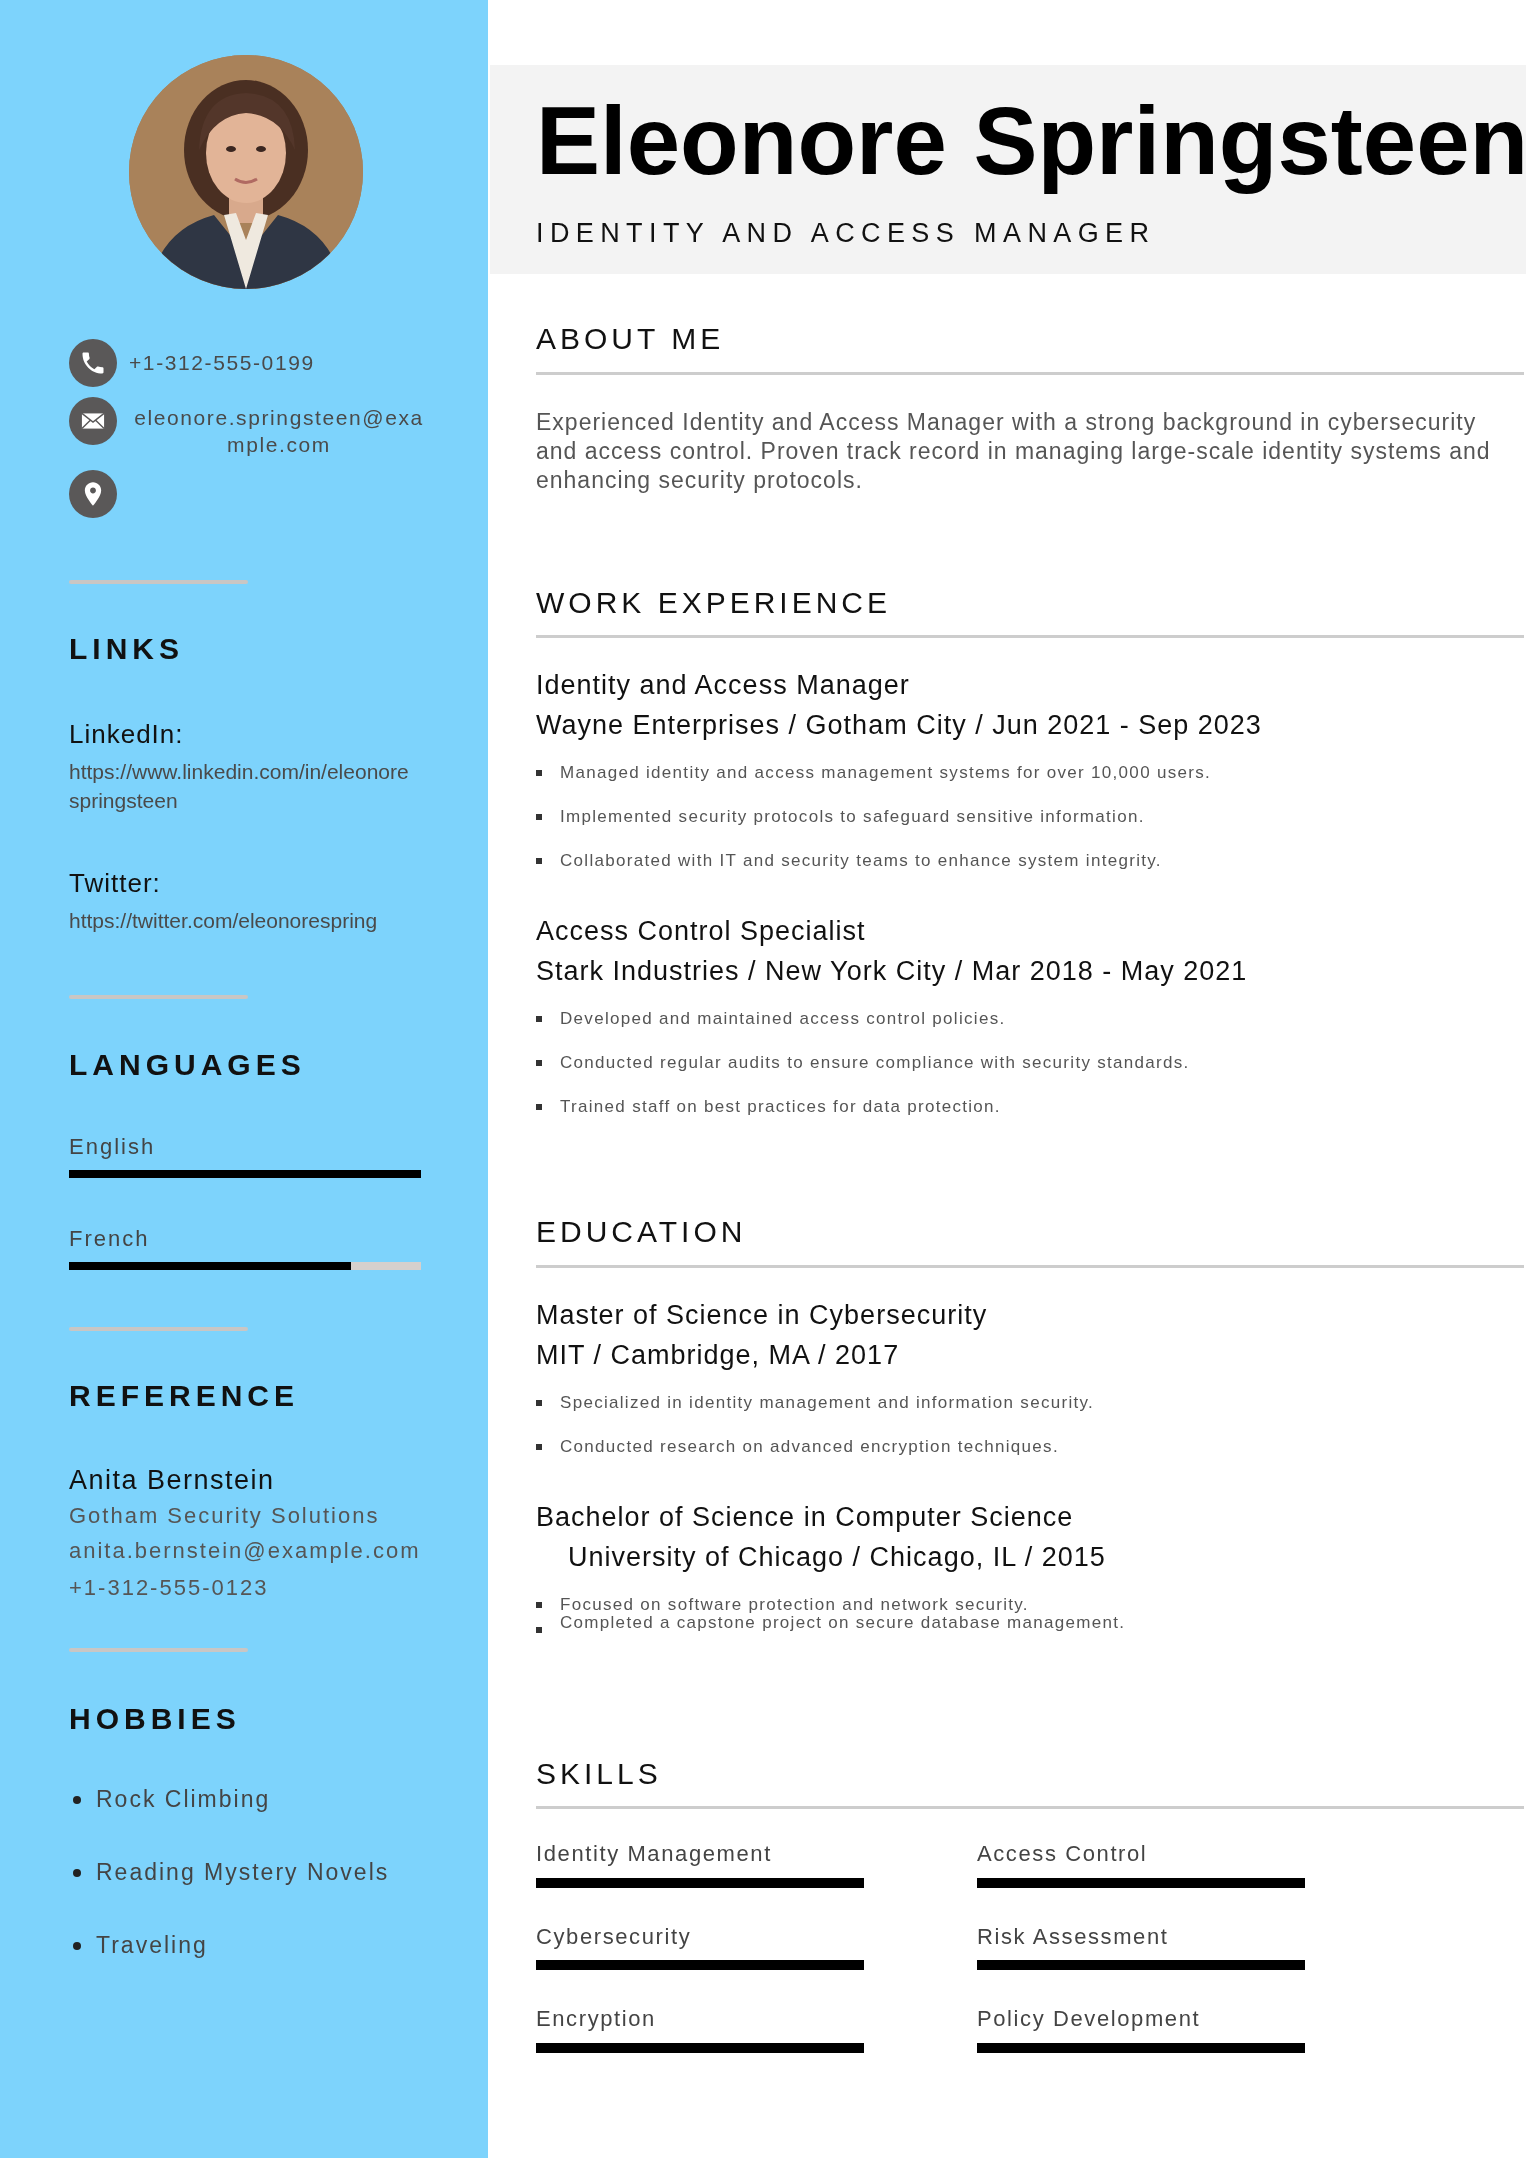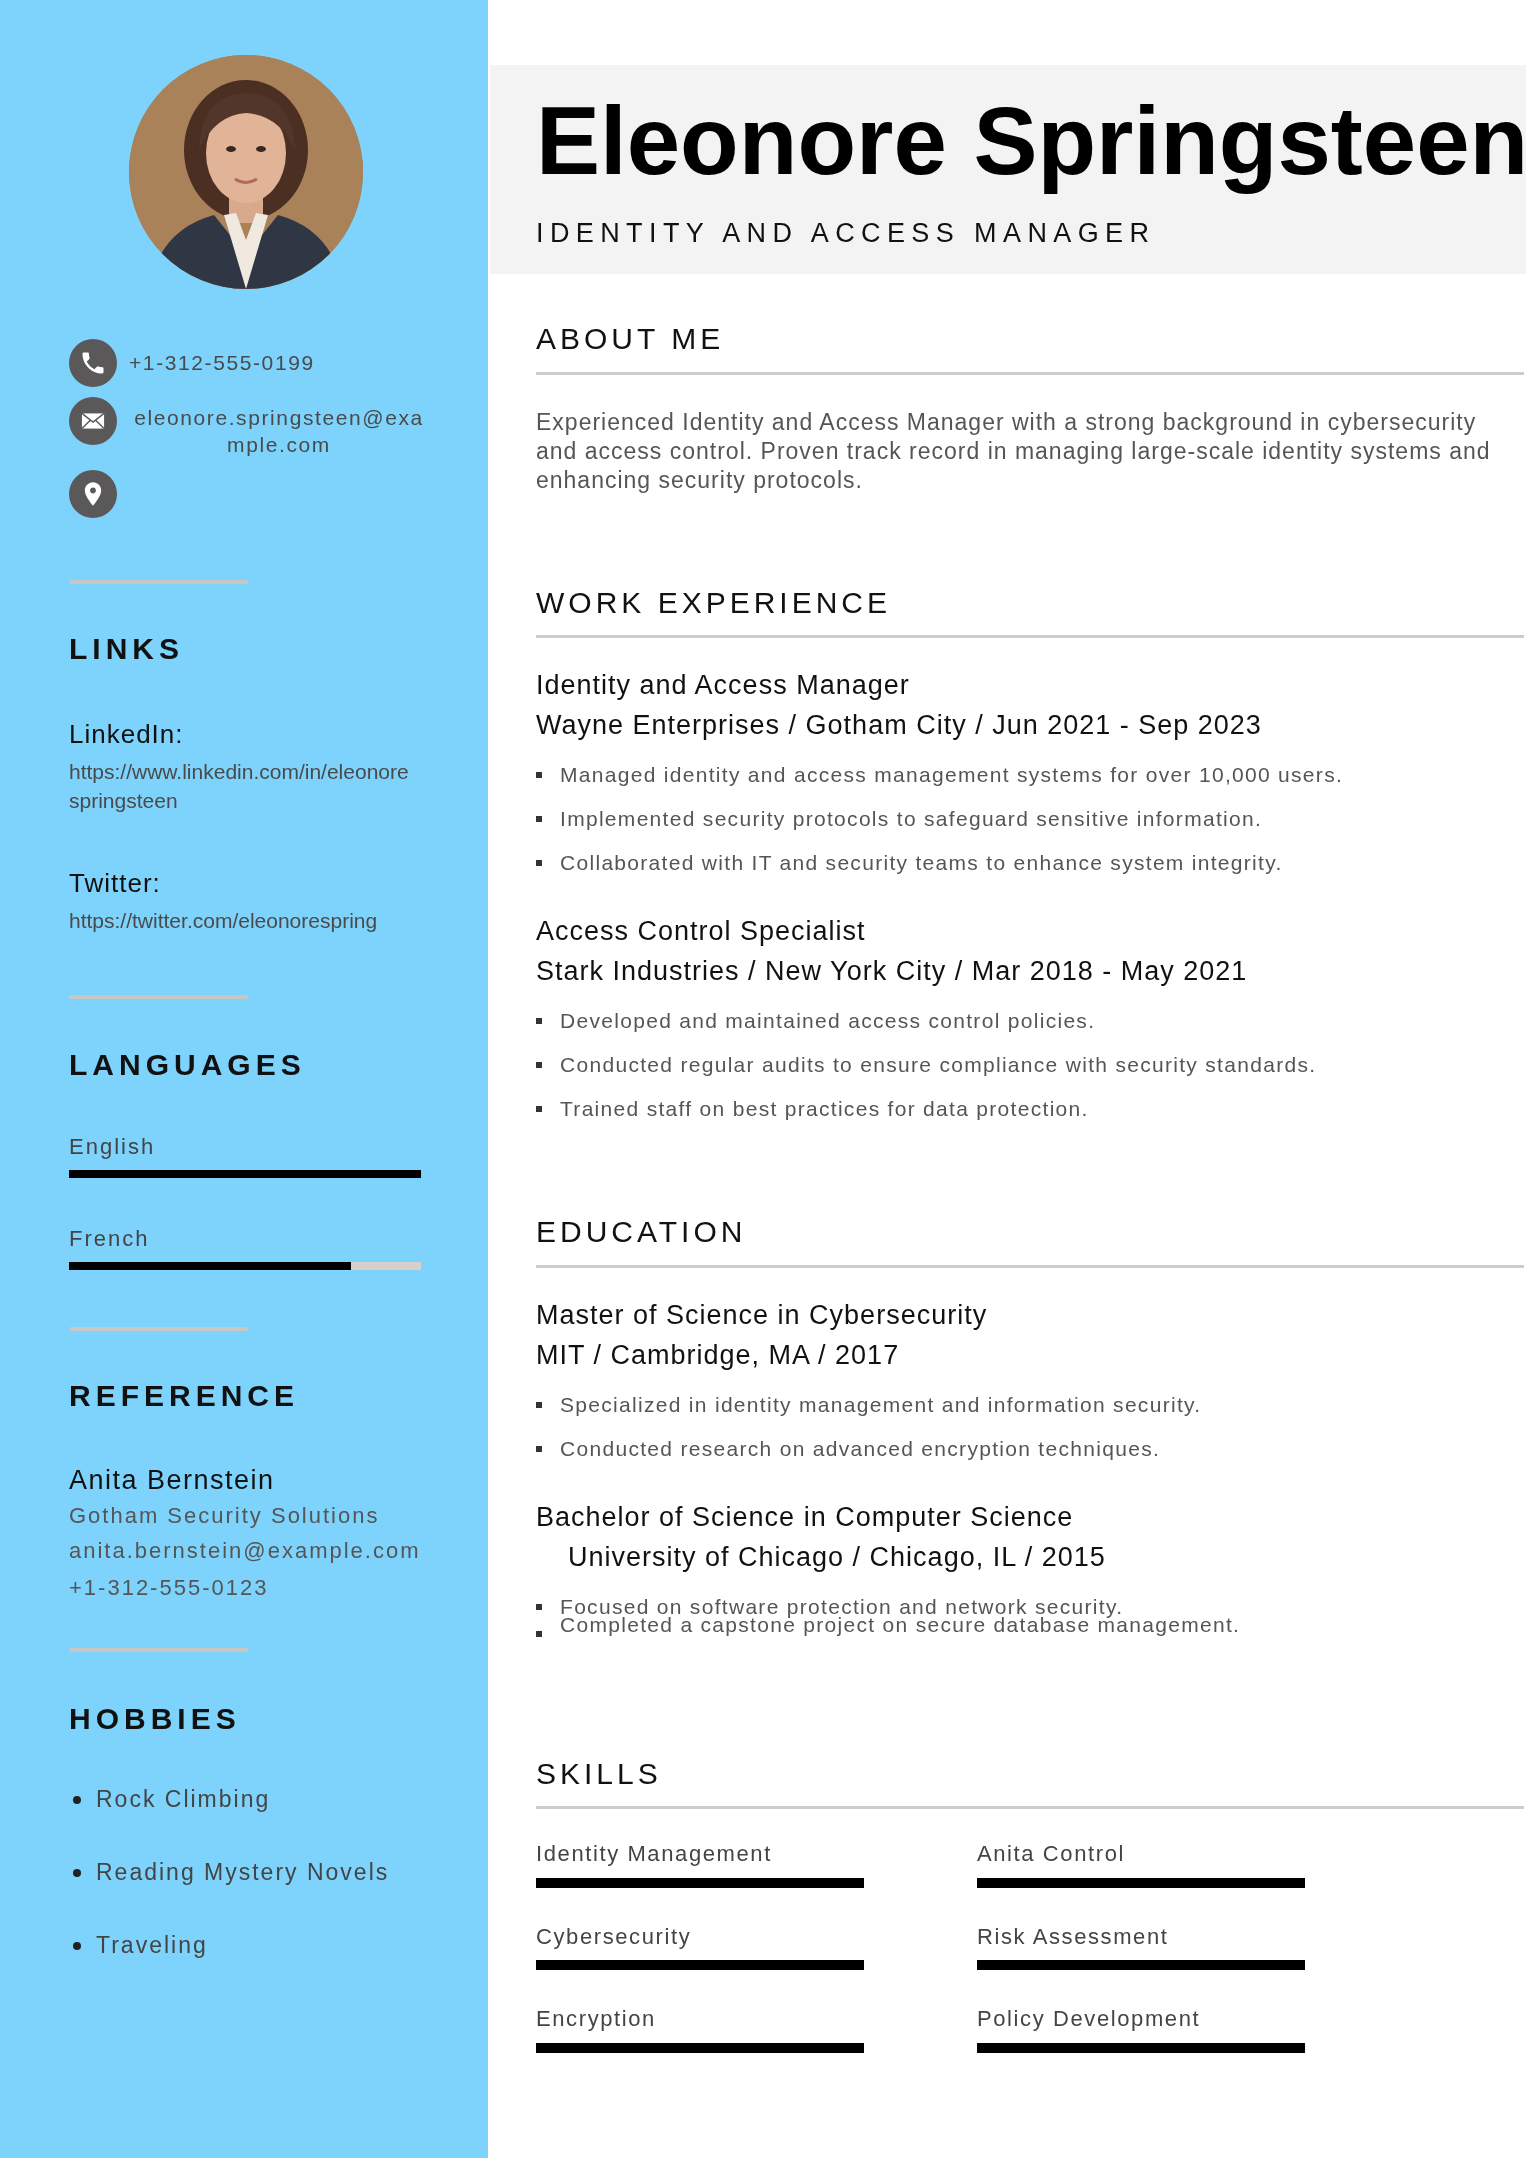--- a/index.html
+++ b/index.html
@@ -35,21 +35,21 @@
   .header-box { position: absolute; left: 490px; top: 65px; width: 1036px; height: 209px; background: #f3f3f3; }
   .name { position: absolute; left: 536px; top: 86px; font-size: 96px; font-weight: bold; color: #000; letter-spacing: 0px; white-space: nowrap; }
   .job-title { position: absolute; left: 536px; top: 218px; font-size: 27px; letter-spacing: 6.4px; color: #111; white-space: nowrap; }
 
   .sec-heading { position: absolute; left: 536px; font-size: 30px; letter-spacing: 4px; color: #111; }
   .sec-rule { position: absolute; left: 536px; width: 988px; height: 3px; background: #cdcdcd; }
 
   .about { position: absolute; left: 536px; top: 408px; width: 960px; font-size: 23px; line-height: 29px; color: #555; letter-spacing: 1px; }
 
   .entry-title { position: absolute; left: 536px; font-size: 27px; color: #111; letter-spacing: 1px; white-space: nowrap; }
-  .bullet { position: absolute; left: 536px; font-size: 21px; color: #555; letter-spacing: 1.3px; white-space: nowrap; display: flex; align-items: center; }
+  .bullet { position: absolute; left: 536px; font-size: 17px; color: #555; letter-spacing: 1.3px; white-space: nowrap; display: flex; align-items: center; }
   .bullet-sq { width: 6px; height: 6px; background: #333; margin-right: 18px; }
 
   .skill-label { position: absolute; font-size: 22px; color: #444; letter-spacing: 1.6px; white-space: nowrap; }
   .skill-bar { position: absolute; width: 328px; height: 10px; background: #000; }
 </style>
 </head>
 <body>
 
 <aside class="sidebar">
 
@@ -212,21 +212,21 @@
 <div class="bullet" style="top:1613px;align-items:flex-end;">
     <span class="bullet-sq"></span>
     <span>Completed a capstone project on secure database management.</span>
   </div>
 
 <div class="sec-heading" style="top:1757px;">SKILLS</div>
 <div class="sec-rule" style="top:1806px;"></div>
 
 <div class="skill-label" style="left:536px; top:1841px;">Identity Management</div>
 <div class="skill-bar" style="left:536px; top:1878px;"></div>
-<div class="skill-label" style="left:977px; top:1841px;">Anita Control</div>
+<div class="skill-label" style="left:977px; top:1841px;">Access Control</div>
 <div class="skill-bar" style="left:977px; top:1878px;"></div>
 
 <div class="skill-label" style="left:536px; top:1924px;">Cybersecurity</div>
 <div class="skill-bar" style="left:536px; top:1960px;"></div>
 <div class="skill-label" style="left:977px; top:1924px;">Risk Assessment</div>
 <div class="skill-bar" style="left:977px; top:1960px;"></div>
 
 <div class="skill-label" style="left:536px; top:2006px;">Encryption</div>
 <div class="skill-bar" style="left:536px; top:2043px;"></div>
 <div class="skill-label" style="left:977px; top:2006px;">Policy Development</div>

